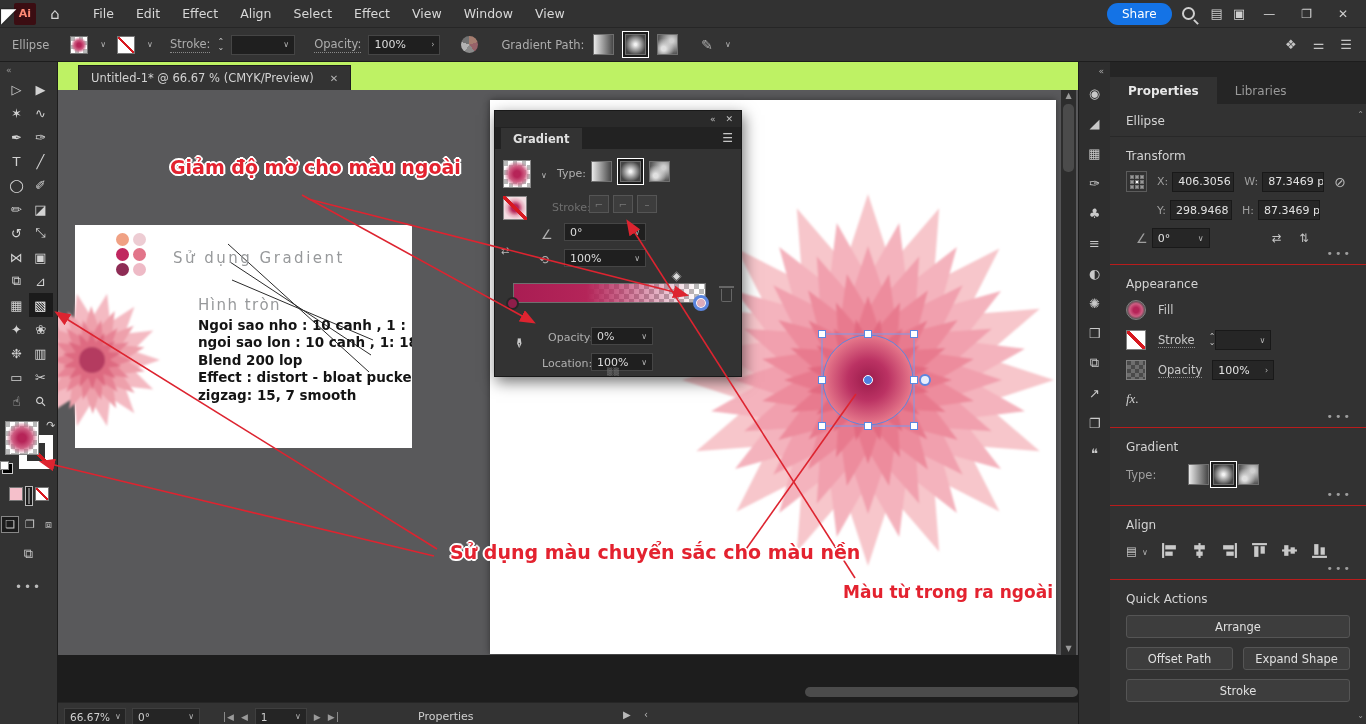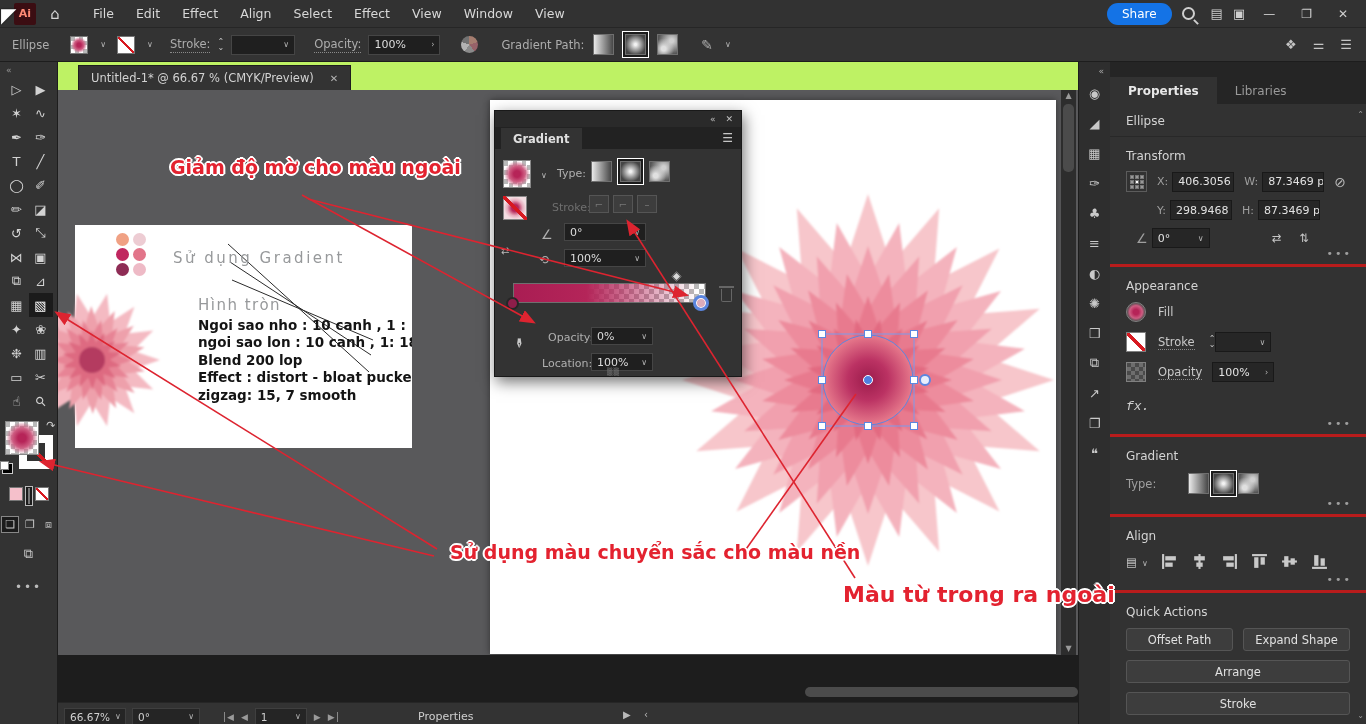--- a/index.html
+++ b/index.html
@@ -114,39 +114,39 @@
 
 .panelstrip{width:32px;background:#2e2e2e;border-left:1px solid #1d1d1d;flex:none;display:flex;flex-direction:column;align-items:center}
 .ps-collapse{font-size:9px;color:#aaa;align-self:flex-end;padding:4px 6px 2px 0}
 .psicon{width:26px;height:26px;display:flex;align-items:center;justify-content:center;color:#c9c9c9;font-size:13px;margin:2px 0}
 
 
 .props{width:256px;background:#323232;flex:none;position:relative;font-size:11.5px}
 .ptabs{height:42px;background:#252525;display:flex;align-items:flex-end;padding-left:0}
 .ptab{height:27px;display:flex;align-items:center;padding:0 18px;color:#9a9a9a;font-size:12px}
 .ptab.active{background:#323232;color:#e8e8e8;font-weight:700}
-.psec{border-bottom:3px solid #b91c1c;padding:8px 16px 10px;position:relative}
+.psec{border-bottom:1px solid #b91c1c;padding:8px 16px 10px;position:relative}
 .psec .shead{color:#d4d4d4;font-size:12px;margin:4px 0 2px}
 .objname{color:#d4d4d4;font-size:12px;padding:10px 16px 8px;border-bottom:1px solid #282828}
 .trow{display:flex;align-items:center;margin-top:8px}
 .refgrid{width:21px;height:21px;display:grid;grid-template-columns:repeat(3,1fr);place-items:center;border:1px solid #5c5c5c;padding:2px}
 .refgrid i{width:4px;height:4px;background:#9a9a9a;border:1px solid #777}
 .refgrid i.c{background:#fff}
 .flab{color:#9f9f9f;margin:0 4px 0 10px;font-size:11px}
 .pfield{background:#262626;border:1px solid #191919;height:20px;display:flex;align-items:center;padding:0 5px;color:#e2e2e2;font-size:11px;white-space:nowrap;overflow:hidden}
 .pfw{width:62px}
 .linkicn{margin-left:10px;color:#b5b5b5;font-size:14px}
 .dots{position:absolute;right:14px;bottom:4px;color:#9f9f9f;letter-spacing:2px;font-size:11px}
 .aprow{display:flex;align-items:center;margin-top:8px;min-height:22px}
 .apswatch{width:20px;height:20px;border:1px solid #808080;border-radius:50%;background:radial-gradient(circle closest-side,#b62458 30%,#ce5d82 70%,rgba(236,193,205,.2) 100%)}
 .apswatch.box{border-radius:0;background:#fff linear-gradient(45deg,transparent 44%,#d71920 44%,#d71920 56%,transparent 56%)}
 .apswatch.checker{border-radius:0;background:repeating-conic-gradient(#6e6e6e 0 25%,#4a4a4a 0 50%);background-size:8px 8px}
 .aplab{margin-left:12px;color:#c9c9c9;font-size:11.5px}
 .aplab.dot{border-bottom:1px dotted #8a8a8a}
-.fxlab{font-style:italic;font-family:Liberation Mono, monospace;color:#cfcfcf;font-size:13px;margin-top:16px}
+.fxlab{font-style:italic;font-family:Liberation Serif, serif;color:#cfcfcf;font-size:13px;margin-top:10px}
 .alrow{display:flex;align-items:center;gap:13px;margin-top:10px}
 .alicn{width:17px;height:17px}
 .alicn rect{fill:#c9c9c9}
 .qabtn{background:#3d3d3d;border:1px solid #555;border-radius:3px;color:#e0e0e0;height:23px;display:flex;align-items:center;justify-content:center;font-size:11.5px;font-family:inherit}
 .qarow{display:flex;gap:10px;margin-top:9px}
 .qarow .qabtn{flex:1}
 .pscrollup{position:absolute;right:2px;top:48px;color:#9a9a9a;font-size:8px}
 .pscrolldn{position:absolute;right:2px;bottom:4px;color:#9a9a9a;font-size:8px}
 
 
@@ -683,25 +683,25 @@
             <rect x="3" y="2" width="4" height="10"></rect>
             <rect x="9" y="5" width="4" height="7"></rect>
           </svg>
       </div>
       <div class="dots">•••</div>
     </div>
 
     <div class="psec" style="border-bottom:none">
       <div class="shead">Quick Actions</div>
       <div class="qarow">
+        <button class="qabtn">Arrange</button>
+      </div>
+      <div class="qarow">
         <button class="qabtn">Offset Path</button>
         <button class="qabtn">Expand Shape</button>
-      </div>
-      <div class="qarow">
-        <button class="qabtn">Arrange</button>
       </div>
       <div class="qarow">
         <button class="qabtn">Stroke</button>
       </div>
     </div>
   </div>
 </div>
 
 <svg class="annsvg" width="1366" height="724">
   <defs>
@@ -711,14 +711,14 @@
   </defs>
   <line x1="302" y1="195" x2="533" y2="322" stroke="#dd2430" stroke-width="1.6" marker-end="url(#arr)"></line>
   <line x1="308" y1="199" x2="686" y2="295" stroke="#dd2430" stroke-width="1.6" marker-end="url(#arr)"></line>
   <line x1="855" y1="578" x2="628" y2="222" stroke="#dd2430" stroke-width="1.6" marker-end="url(#arr)"></line>
   <line x1="437" y1="549" x2="57" y2="313" stroke="#dd2430" stroke-width="1.6" marker-end="url(#arr)"></line>
   <line x1="434" y1="556" x2="42" y2="462" stroke="#dd2430" stroke-width="1.6" marker-end="url(#arr)"></line>
   <line x1="744" y1="552" x2="856" y2="394" stroke="#dd2430" stroke-width="1.6"></line>
 </svg>
 <div class="anntxt" style="left:170px;top:156px;font-size:19px">Giảm độ mờ cho màu ngoài</div>
 <div class="anntxt" style="left:450px;top:541px;font-size:19px">Sử dụng màu chuyển sắc cho màu nền</div>
-<div class="anntxt" style="left:843px;top:582px;font-size:22px">Màu từ trong ra ngoài</div>
+<div class="anntxt" style="left:843px;top:582px;font-size:17px">Màu từ trong ra ngoài</div>
 <div class="cursor">◤</div>
 
 </body></html>

